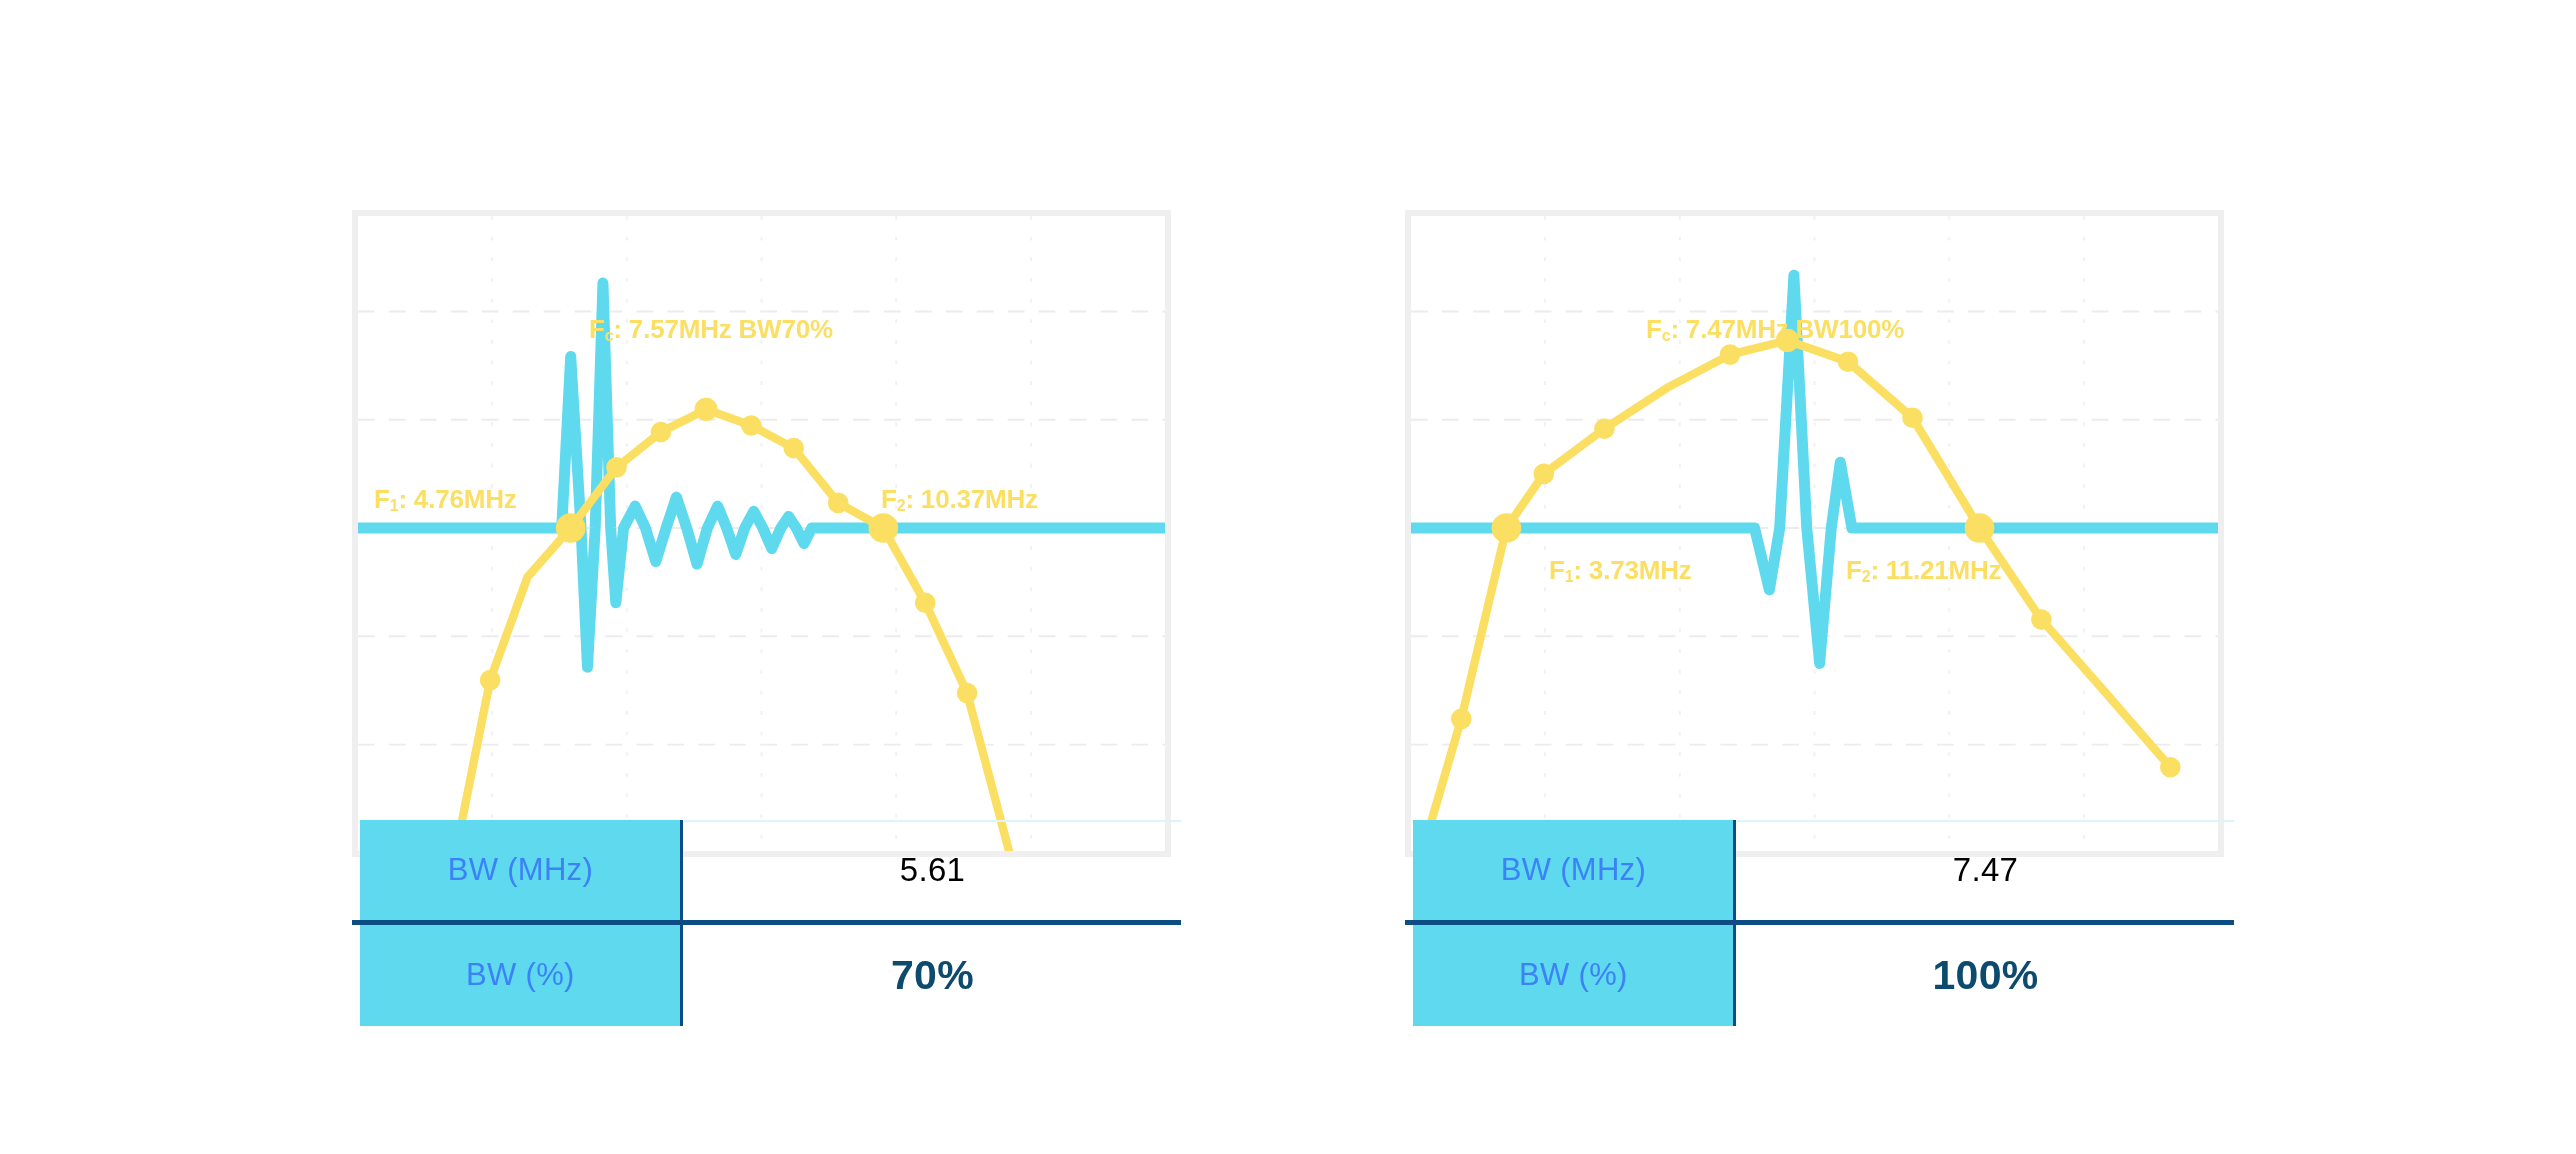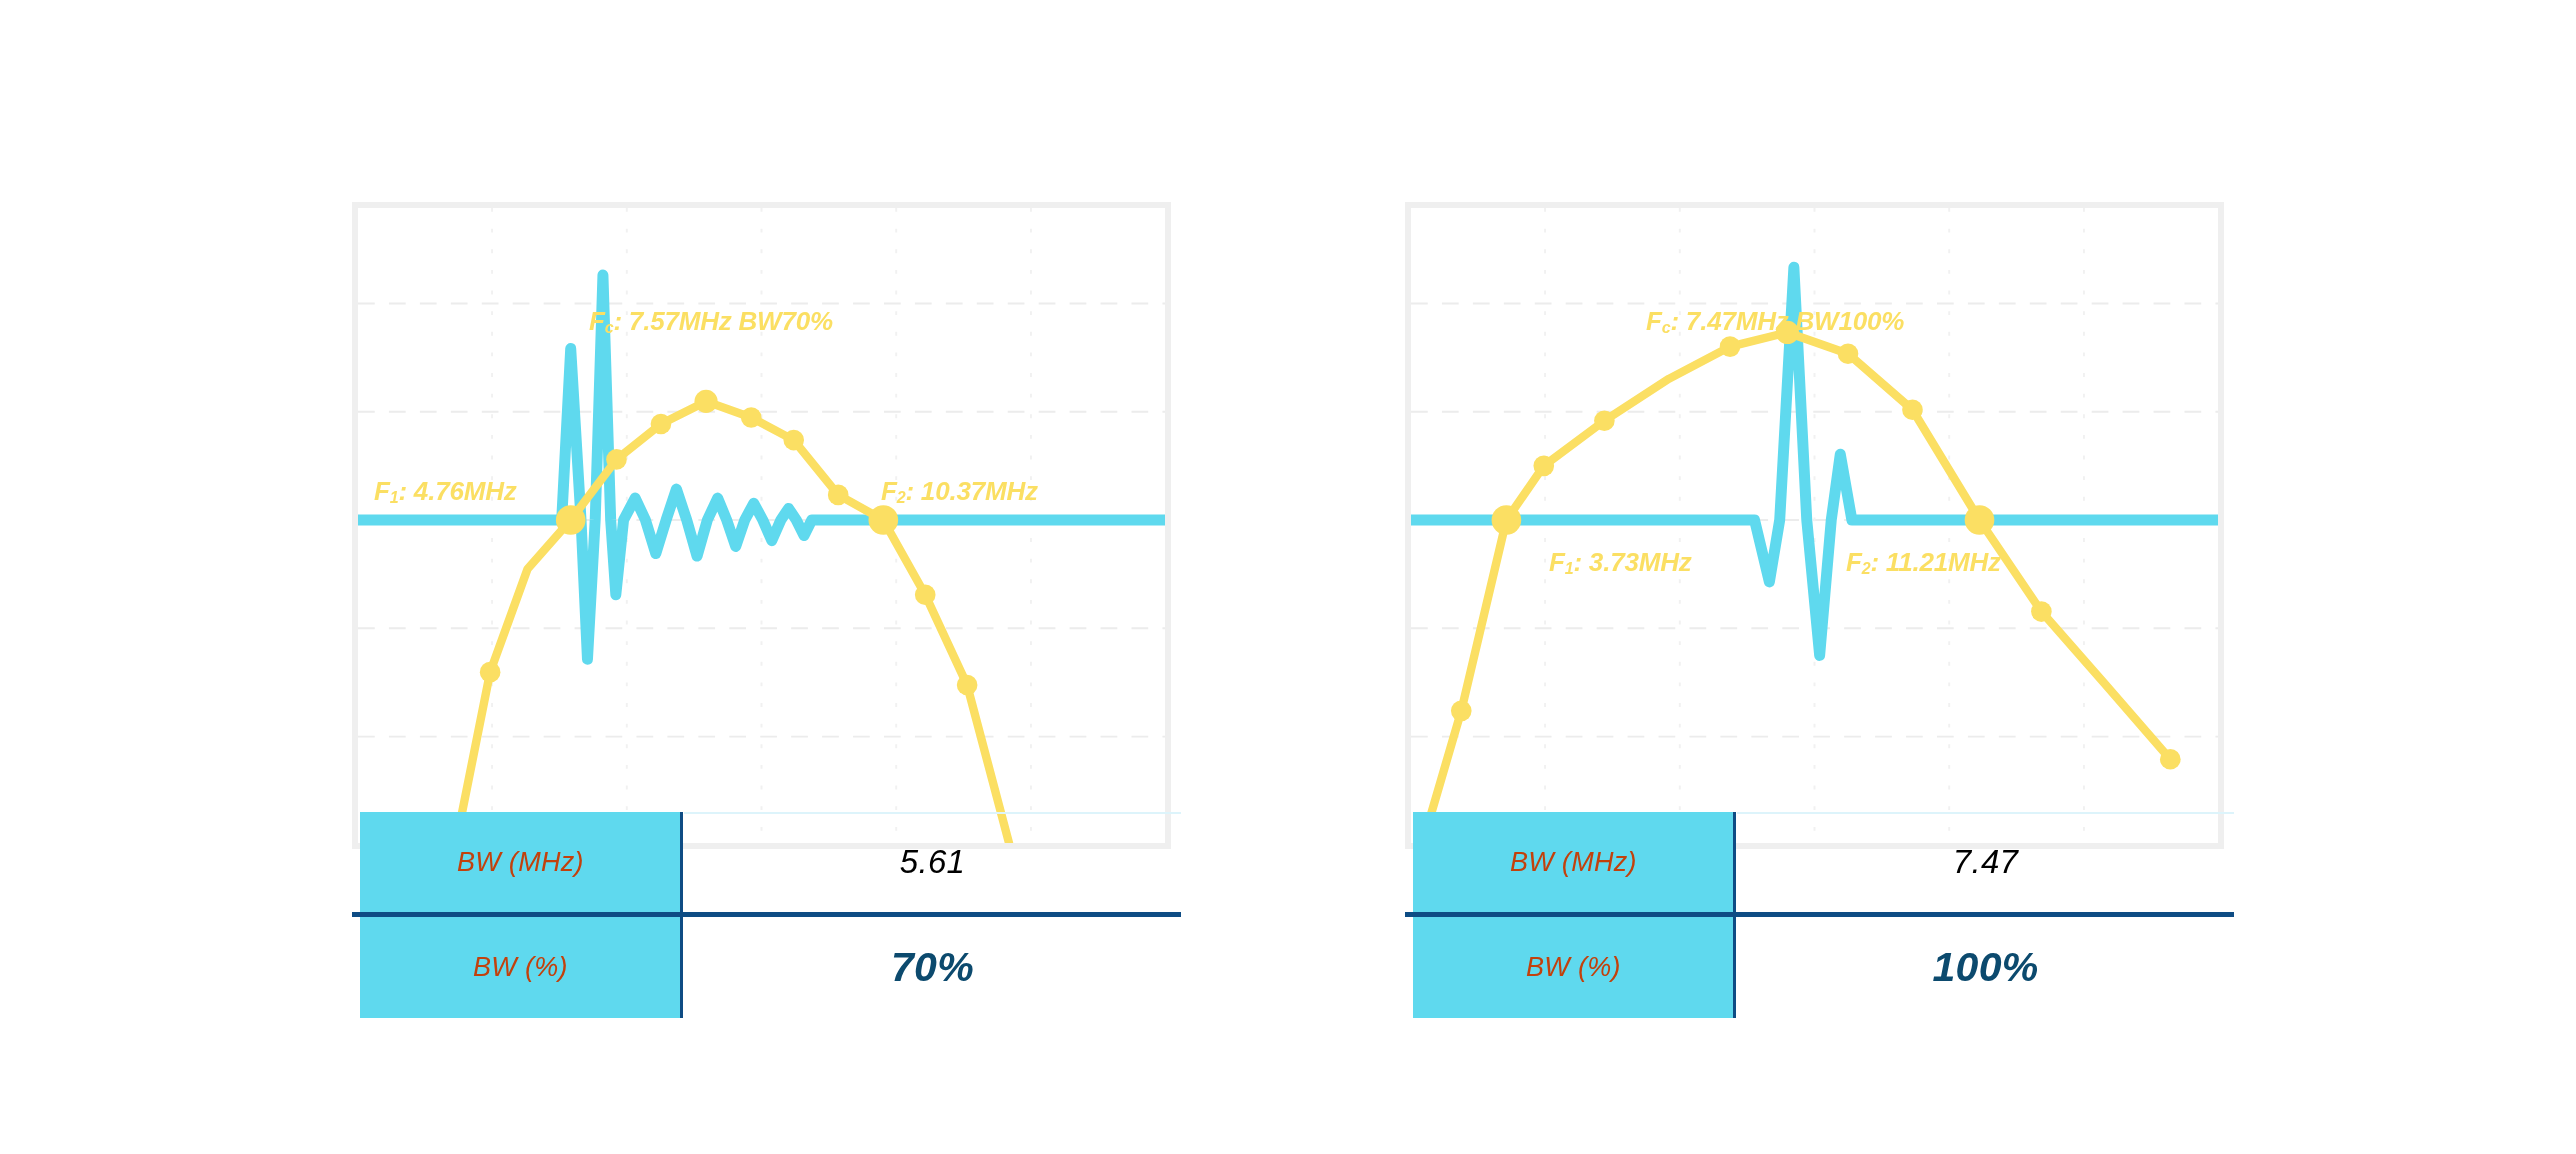--- a/index.html
+++ b/index.html
@@ -5,21 +5,21 @@
   html,body{margin:0;padding:0;background:#ffffff;}
   body{
     width:2576px;height:1154px;
     font-family:"Liberation Sans", sans-serif;
     -webkit-font-smoothing:antialiased;
     overflow:hidden;
   }
   .stage{position:relative;width:2576px;height:1154px;background:#fff;}
 
   
-  .panel{position:absolute;top:0;font-style:italic;}
+  .panel{position:absolute;top:8px;}
   .panel.left{left:352px;}
   .panel.right{left:1405px;}
 
   .chart-frame{
     position:relative;
     width:819px;height:647px;
     top:202px;
     border:6.4px solid #efefef;
     box-sizing:border-box;
     background:#ffffff;
@@ -66,21 +66,21 @@
     position:absolute;
     display:flex;align-items:center;justify-content:center;
     height:100px;
   }
   .table .c-lab{left:8.4px;width:320px;}
   .table .c-val{left:332px;width:497px;}
   .r0{top:0;}
   .r1{top:105px;}
 
   .lab-txt{
-    color:#c2410c;font-size:27px;font-weight:400;letter-spacing:0.3px;
+    color:#3b82f6;font-size:31px;font-weight:400;letter-spacing:0.3px;
   }
   .val-num{
     color:#000000;font-size:33px;font-weight:400;letter-spacing:0.3px;
   }
   .val-pct{
     color:#0c4a6e;font-size:41px;font-weight:bold;letter-spacing:0.3px;
   }
 </style>
 </head>
 <body>

